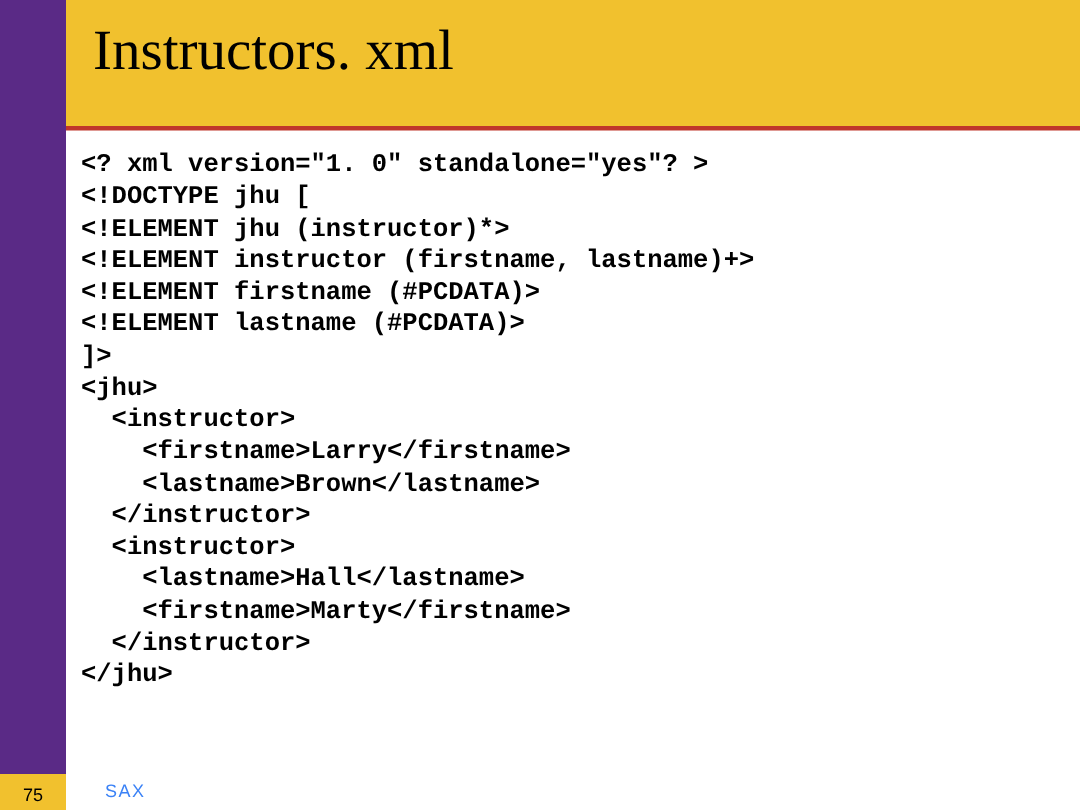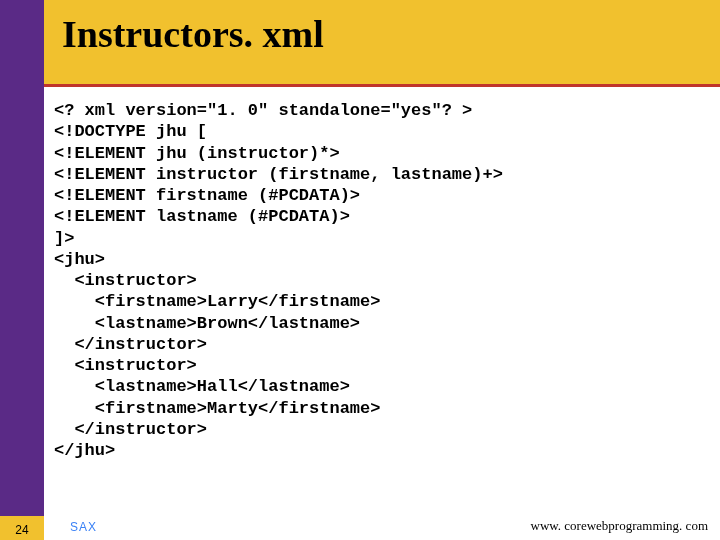--- a/index.html
+++ b/index.html
@@ -36,21 +36,21 @@
     position: absolute;
     left: 44px; top: 84px;
     width: 676px; height: 3px;
     background: #c0352b;
   }
 
   .title {
     position: absolute;
     left: 62px; top: 12px;
     font-family: "Times New Roman", Times, serif;
-    font-weight: bold;
+    font-weight: normal;
     font-size: 38px;
     color: #000;
     white-space: pre;
   }
 
   .codeblock {
     position: absolute;
     left: 54px; top: 100px;
     font-family: "Courier New", Courier, monospace;
     font-weight: bold;
@@ -119,18 +119,17 @@
     &lt;lastname&gt;Brown&lt;/lastname&gt;
   &lt;/instructor&gt;
   &lt;instructor&gt;
     &lt;lastname&gt;Hall&lt;/lastname&gt;
     &lt;firstname&gt;Marty&lt;/firstname&gt;
   &lt;/instructor&gt;
 &lt;/jhu&gt;</div>
 
   <div class="footer">
     <div class="page-num-bg"></div>
-    <div class="page-num">24</div>
+    <div class="page-num">75</div>
     <div class="footer-left">SAX</div>
-    <div class="footer-right">www. corewebprogramming. com</div>
   </div>
 
 </div>
 
 </body></html>

